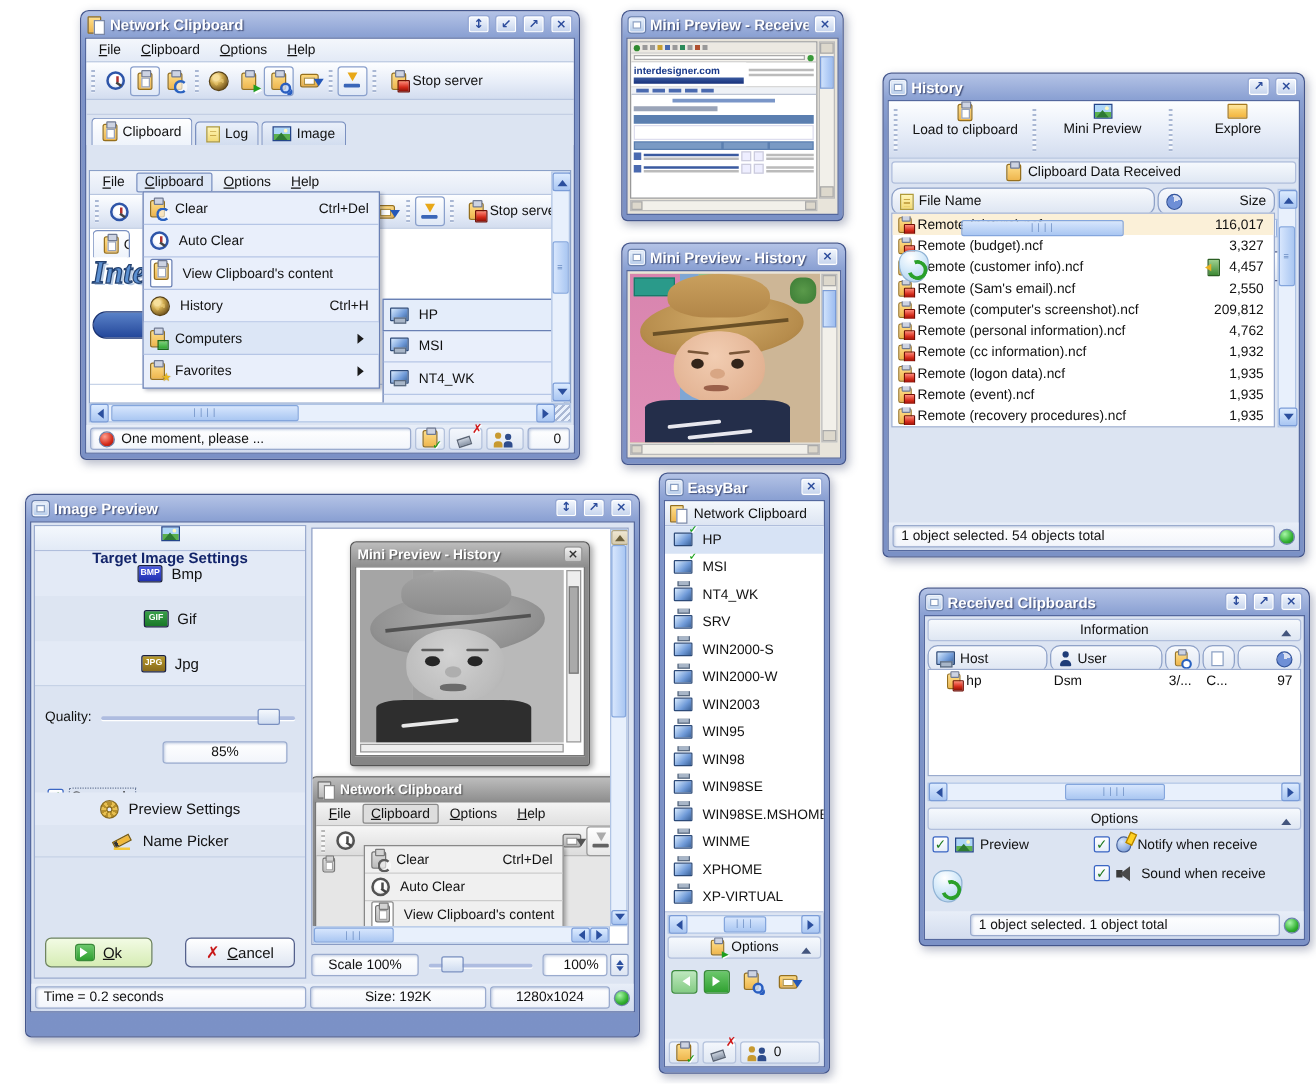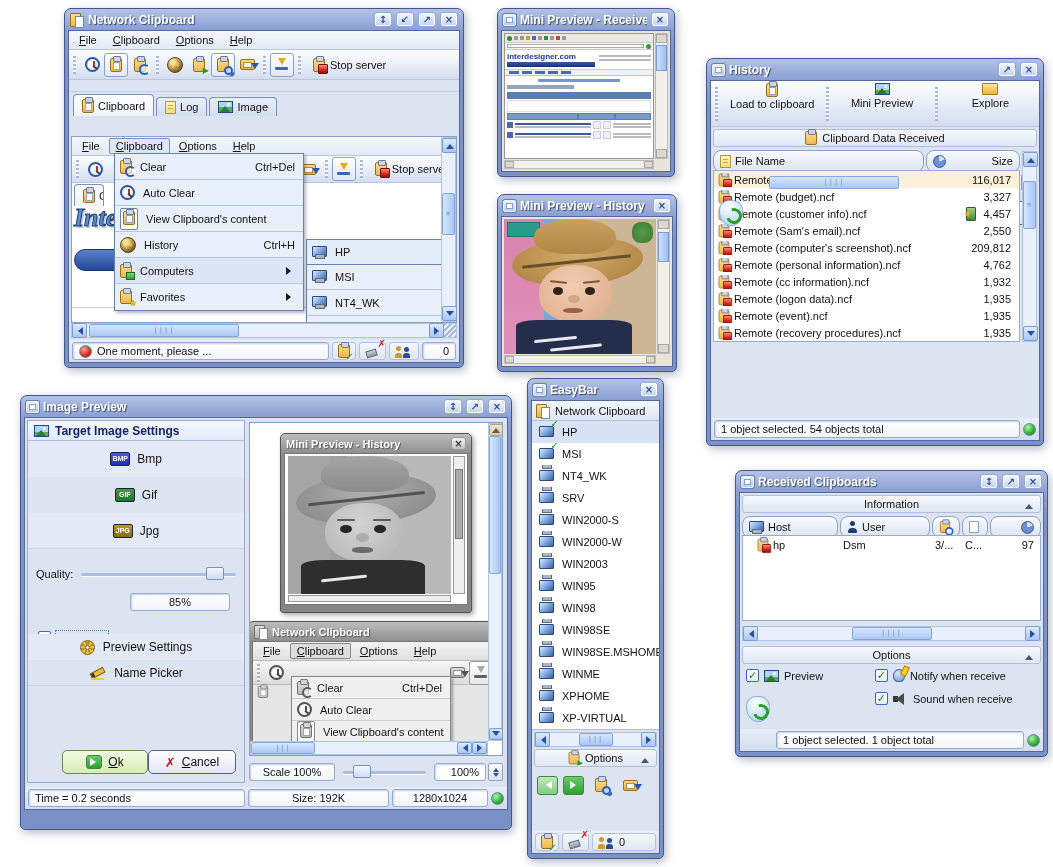--- a/index.html
+++ b/index.html
@@ -914,21 +914,21 @@
     <div class="tb">
       <span class="ic ic-sys"></span>
       <span class="tb-title">Image Preview</span>
       <span class="tbtn glyph">↕</span>
       <span class="tbtn glyph">↗</span>
       <span class="tbtn glyph">×</span>
     </div>
     <div class="client" style="height:393px;">
 
       <div style="position:absolute;left:2px;top:2px;width:218px;bottom:26px;border:1px solid #9aabce;background:#dce4f2;">
-        <div style="display:flex;align-items:center;gap:6px;height:20px;padding:0 6px;background:linear-gradient(#f4f8fd,#e2eaf6);border-bottom:1px solid #b0bedc;font-weight:bold;color:#12246a;font-size:12px;">
+        <div style="display:flex;align-items:center;gap:6px;height:20px;padding:0 6px;background:linear-gradient(#f4f8fd,#e2eaf6);border-bottom:1px solid #b0bedc;font-weight:bold;color:#12246a;font-size:12px;flex-direction:column;">
           <span class="ic ic-img"></span>
           <span>Target Image Settings</span>
         </div>
         <div style="height:36px;display:flex;align-items:center;justify-content:center;gap:7px;background:#e3eaf6;">
           <span class="ic ic-fmt fmt-bmp">BMP</span>
           <span style="font-size:12px;">Bmp</span>
         </div>
         <div style="height:36px;display:flex;align-items:center;justify-content:center;gap:7px;background:#dde5f2;">
           <span class="ic ic-fmt fmt-gif">GIF</span>
           <span style="font-size:12px;">Gif</span>
@@ -956,21 +956,21 @@
         <div style="position:absolute;left:0;right:0;bottom:96px;">
           <div style="height:26px;display:flex;align-items:center;justify-content:center;gap:8px;background:#e3eaf6;">
             <span class="ic ic-gear"></span>
             <span style="font-size:12px;">Preview Settings</span>
           </div>
           <div style="height:26px;display:flex;align-items:center;justify-content:center;gap:8px;background:#dde5f2;border-bottom:1px solid #c6d2e6;">
             <span class="ic ic-pencil"></span>
             <span style="font-size:12px;">Name Picker</span>
           </div>
         </div>
-        <div style="position:absolute;left:0;right:0;bottom:8px;display:flex;justify-content:flex-end;padding:0 8px;">
+        <div style="position:absolute;left:0;right:0;bottom:8px;display:flex;justify-content:space-between;padding:0 8px;">
           <span class="pushbtn" style="width:86px;background:linear-gradient(#f2fbe4,#d6ecb4);border-color:#6f855e;">
             <span class="btn-green" style="width:16px;height:14px;">
                 <span class="wtri-r"></span>
               </span>
             <span class="fl" style="font-size:12px;">Ok</span>
           </span>
           <span class="pushbtn" style="width:88px;">
             <span class="glyph" style="color:#c81818;font-weight:bold;font-size:13px;">✗</span>
             <span class="fl" style="font-size:12px;">Cancel</span>
           </span>

